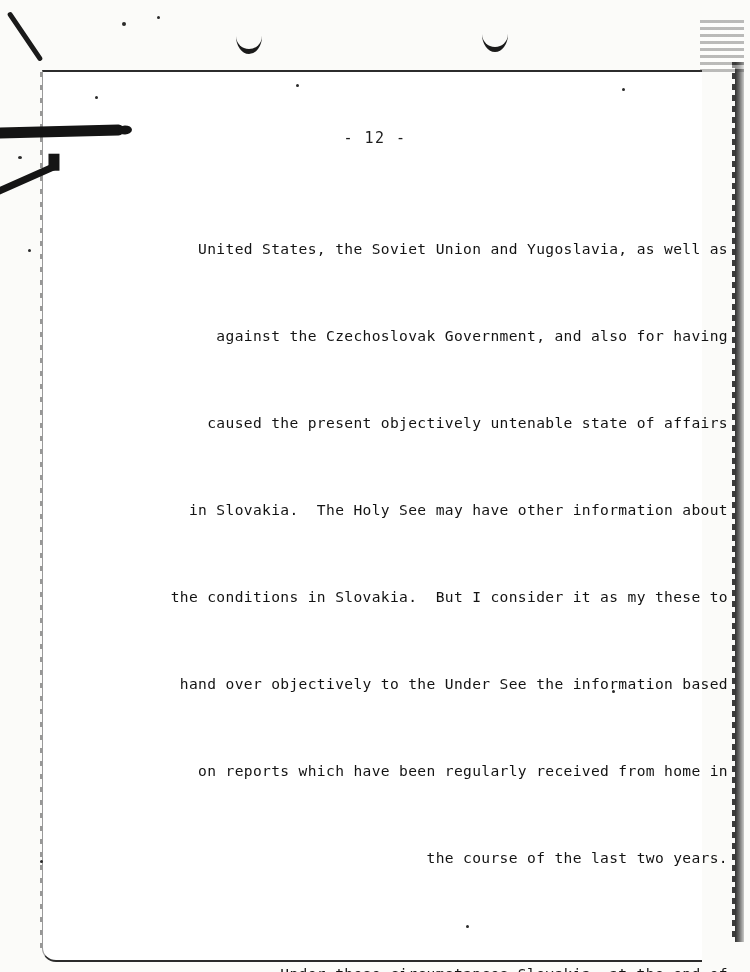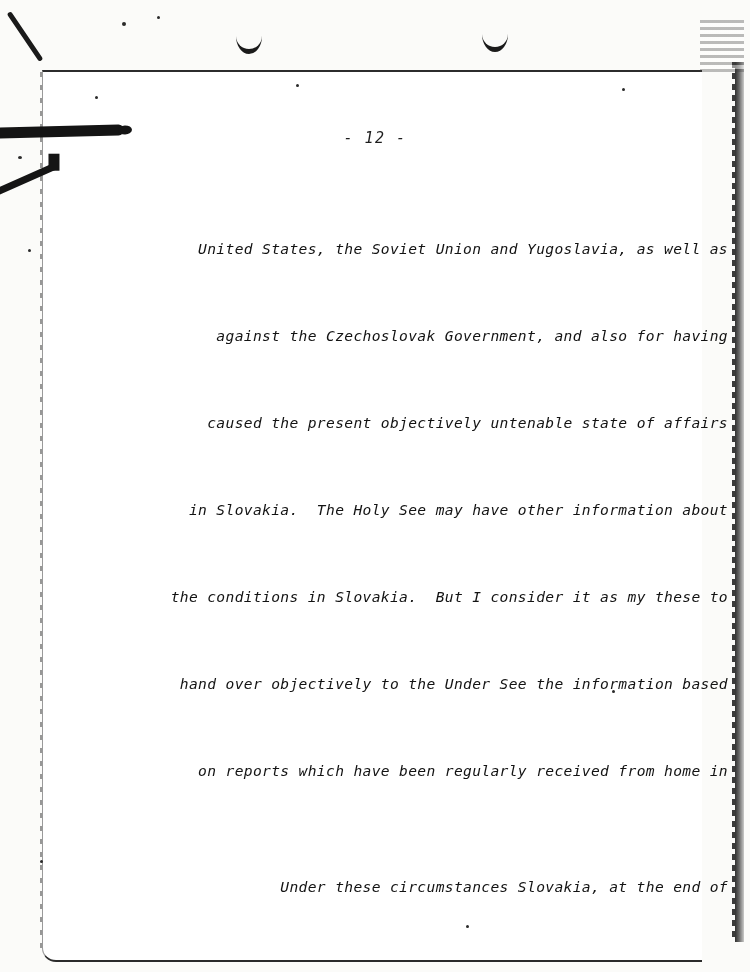--- a/index.html
+++ b/index.html
@@ -7,21 +7,20 @@
     padding: 0;
     background: #ffffff;
   }
   #scan {
     position: relative;
     width: 750px;
     height: 972px;
     overflow: hidden;
     background: #fde047;
     font-family: "DejaVu Sans Mono", "Liberation Mono", monospace;
-    font-style: italic;
   }
 
   
   .scan-bg {
     position: absolute;
     inset: 0;
     background: #fbfbf9;
   }
 
   
@@ -233,20 +232,21 @@
   <div class="page-number">- 12 -</div>
 
   <div class="body-text">
     <span class="line">United States, the Soviet Union and Yugoslavia, as well as</span>
     <span class="line">against the Czechoslovak Government, and also for having</span>
     <span class="line">caused the present objectively untenable state of affairs</span>
     <span class="line">in Slovakia.  The Holy See may have other information about</span>
     <span class="line">the conditions in Slovakia.  But I consider it as my these to</span>
     <span class="line">hand over objectively to the Under See the information based</span>
     <span class="line">on reports which have been regularly received from home in</span>
+    <span class="line">the course of the last two years.</span>
 
     <span class="line ind-deep">Under these circumstances Slovakia, at the end of</span>
     
     
     
     
     
     
     
     

